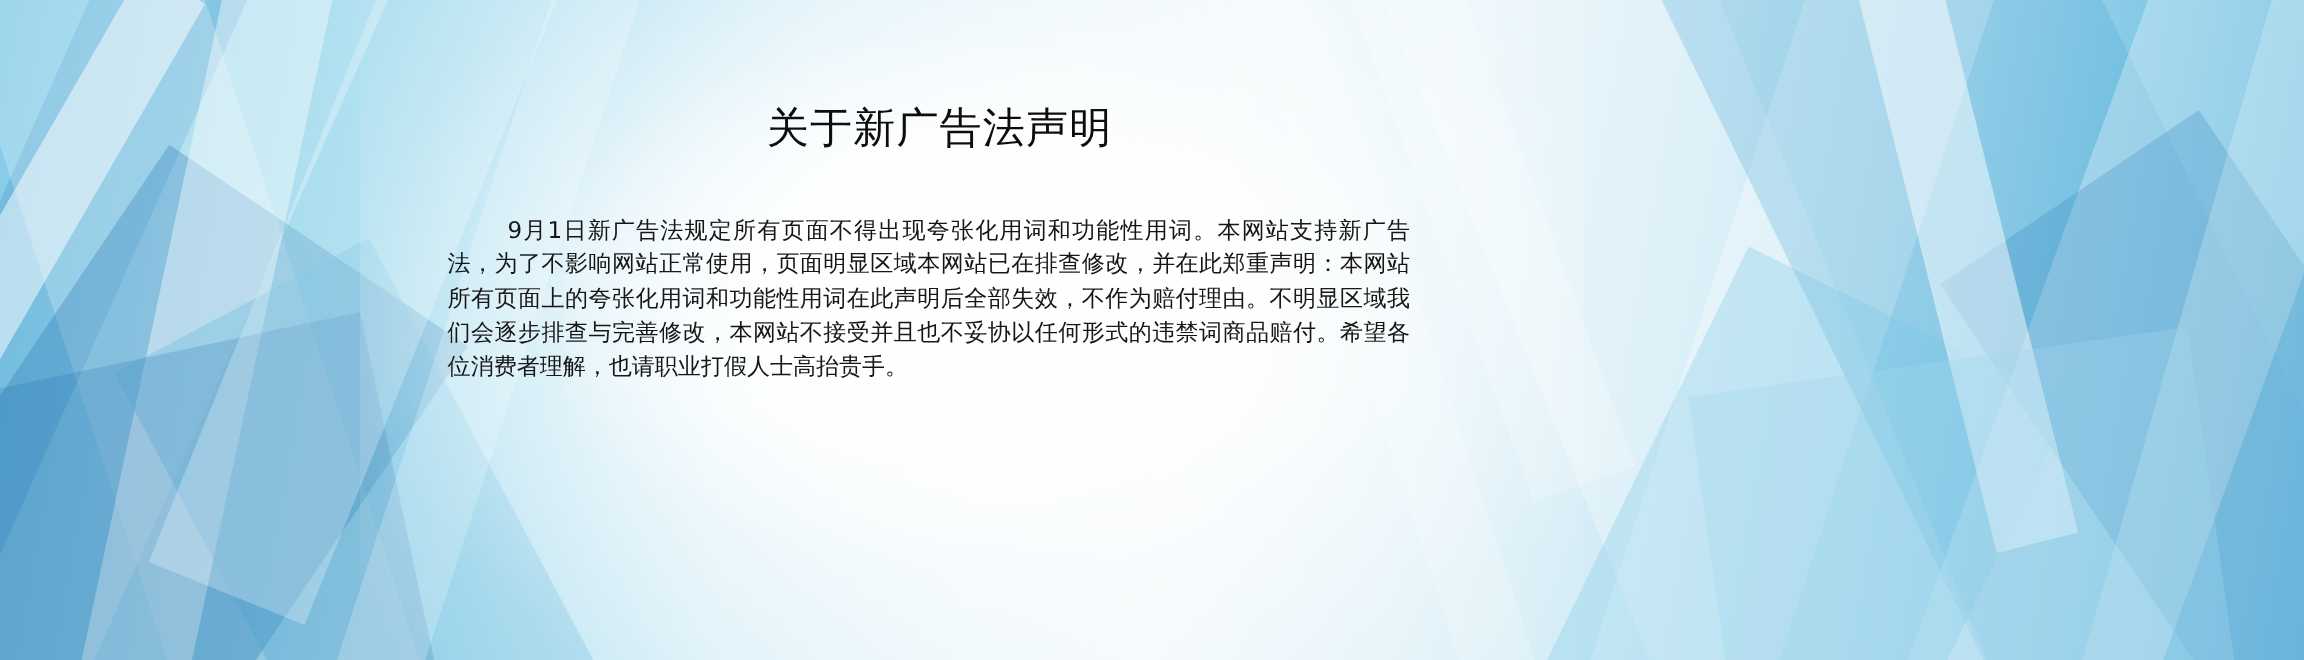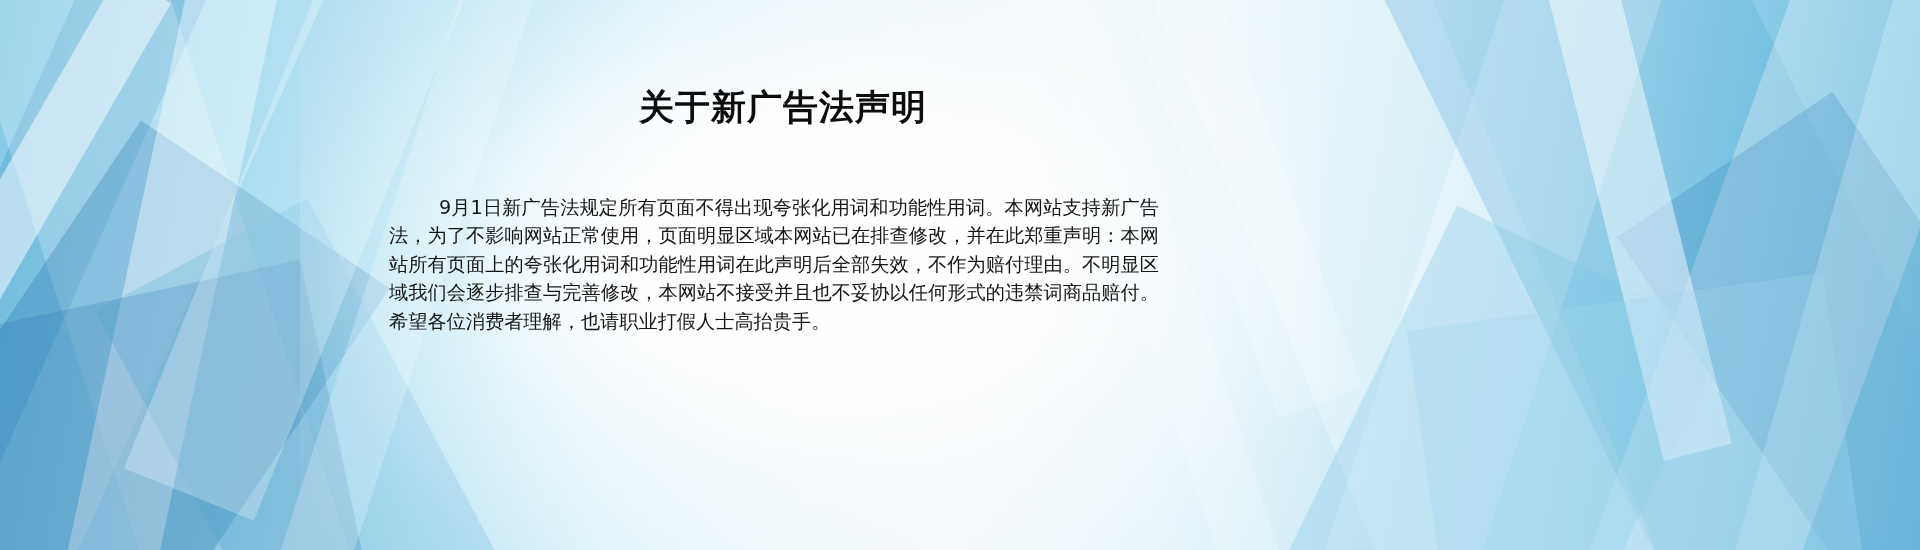--- a/index.html
+++ b/index.html
@@ -128,39 +128,39 @@
     z-index: 5;
   }
 
   .page-title {
     position: absolute;
     top: 86px;
     left: 0;
     width: 1566px;
     text-align: center;
     font-size: 35px;
-    font-weight: bold;
+    font-weight: normal;
     color: #0d0d0d;
     letter-spacing: 1px;
     line-height: 1.2;
   }
 
   .statement-body {
     position: absolute;
     top: 178px;
     left: 373px;
     width: 802px;
     font-size: 19.2px;
     line-height: 28.4px;
     color: #161616;
     text-align: justify;
     text-justify: inter-ideograph;
   }
   .statement-body p {
-    margin: 16px;
+    margin: 0;
   }
   .para-indent {
     text-indent: 2.6em;
   }
 </style>
 </head>
 <body>
 
 <div id="stage">
 

